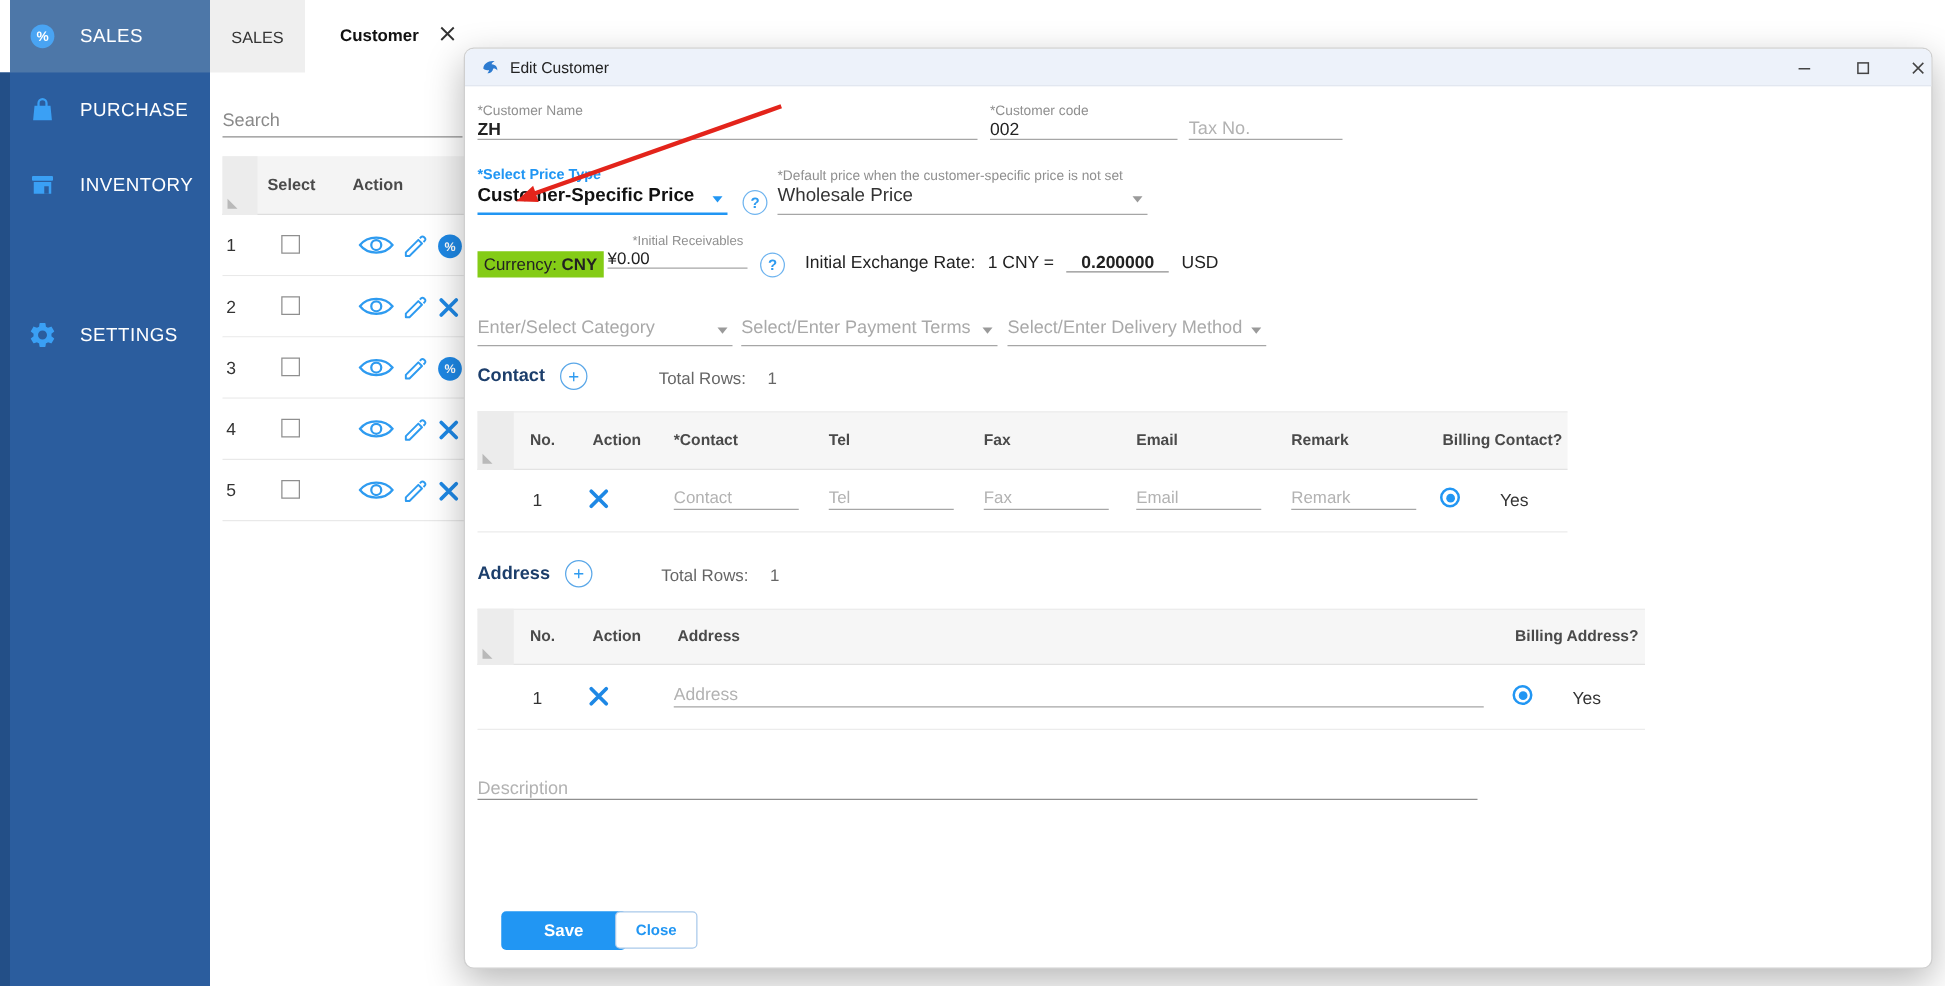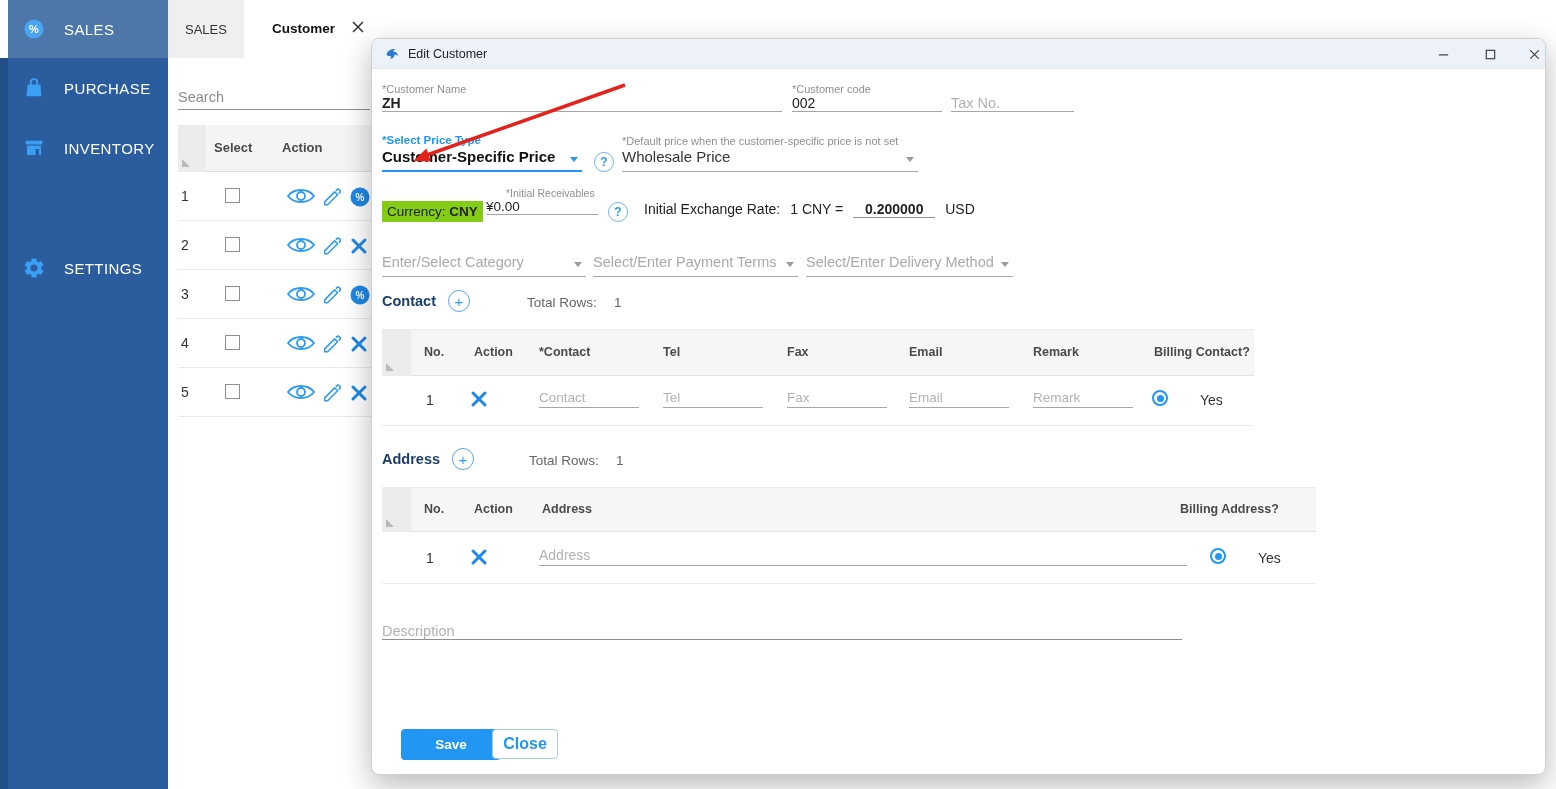--- a/index.html
+++ b/index.html
@@ -81,21 +81,21 @@
   .cell-in { position:absolute; height:21px; font-size:13.5px; }
   .radio { position:absolute; width:16px; height:16px; border:2px solid #2196f3; border-radius:50%;
     display:flex; align-items:center; justify-content:center; cursor:pointer; background:#fff; }
   .radio .dot { width:7px; height:7px; border-radius:50%; background:#2196f3; }
   .radio-lb { position:absolute; font-size:14px; color:#333;margin-left:26px; }
 
   .btn-save { position:absolute; left:10px; top:690px; width:100px; height:31px; background:#2196f3;
     color:#fff; font-size:13.5px; font-weight:bold; border:none; border-radius:4px;
     font-family:inherit; cursor:pointer;margin-left:19px; }
   .btn-close { position:absolute; left:120px; top:690px; width:66px; height:30px; background:#fff;
-    color:#2196f3; font-size:16px; font-weight:600; border:1px solid #a9c9ea; border-radius:4px;
+    color:#2196f3; font-size:12px; font-weight:600; border:1px solid #a9c9ea; border-radius:4px;
     font-family:inherit; cursor:pointer; }
 
   .arrow-layer { left:0; top:0; width:1556px; height:789px; pointer-events:none; z-index:60; }
 </style>
 </head>
 <body>
 
 <aside class="abs sidebar">
   <div class="abs gutter-top"></div>
   <div class="abs gutter"></div>
@@ -352,21 +352,21 @@
   <span class="abs total" style="left:244px;top:414px;">1</span>
 
   <div class="abs dtable" style="left:10px;top:448px;width:934px;height:97px;">
     <div class="dhead" style="width:934px;height:45px;"></div>
     <div class="dcorner" style="height:45px;">
         <span class="corner-tri"></span>
       </div>
     <span class="dcol" style="left:42px;top:15px;">No.</span>
     <span class="dcol" style="left:92px;top:15px;">Action</span>
     <span class="dcol" style="left:160px;top:15px;">Address</span>
-    <span class="dcol" style="left:798px;top:15px;">Billing Address?</span>
+    <span class="dcol" style="left:830px;top:15px;">Billing Address?</span>
     <div class="drow" style="top:45px;width:934px;height:52px;">
       <span class="cell-no" style="left:44px;top:18px;">1</span>
       <span class="xicon" style="left:88px;top:16px;"><svg viewBox="0 0 18 18" width="18" height="18">
             <path d="M3 3 L15 15 M15 3 L3 15" stroke="#1e88e5" stroke-width="3" stroke-linecap="round"></path>
           </svg></span>
       <input class="uin cell-in" style="left: 157px; top: 13px; width: 648px; font-size: 14px;" placeholder="Address">
       <span class="radio" style="left:828px;top:16px;">
           <span class="dot"></span>
         </span>
       <span class="radio-lb" style="left:850px;top:18px;">Yes</span>

